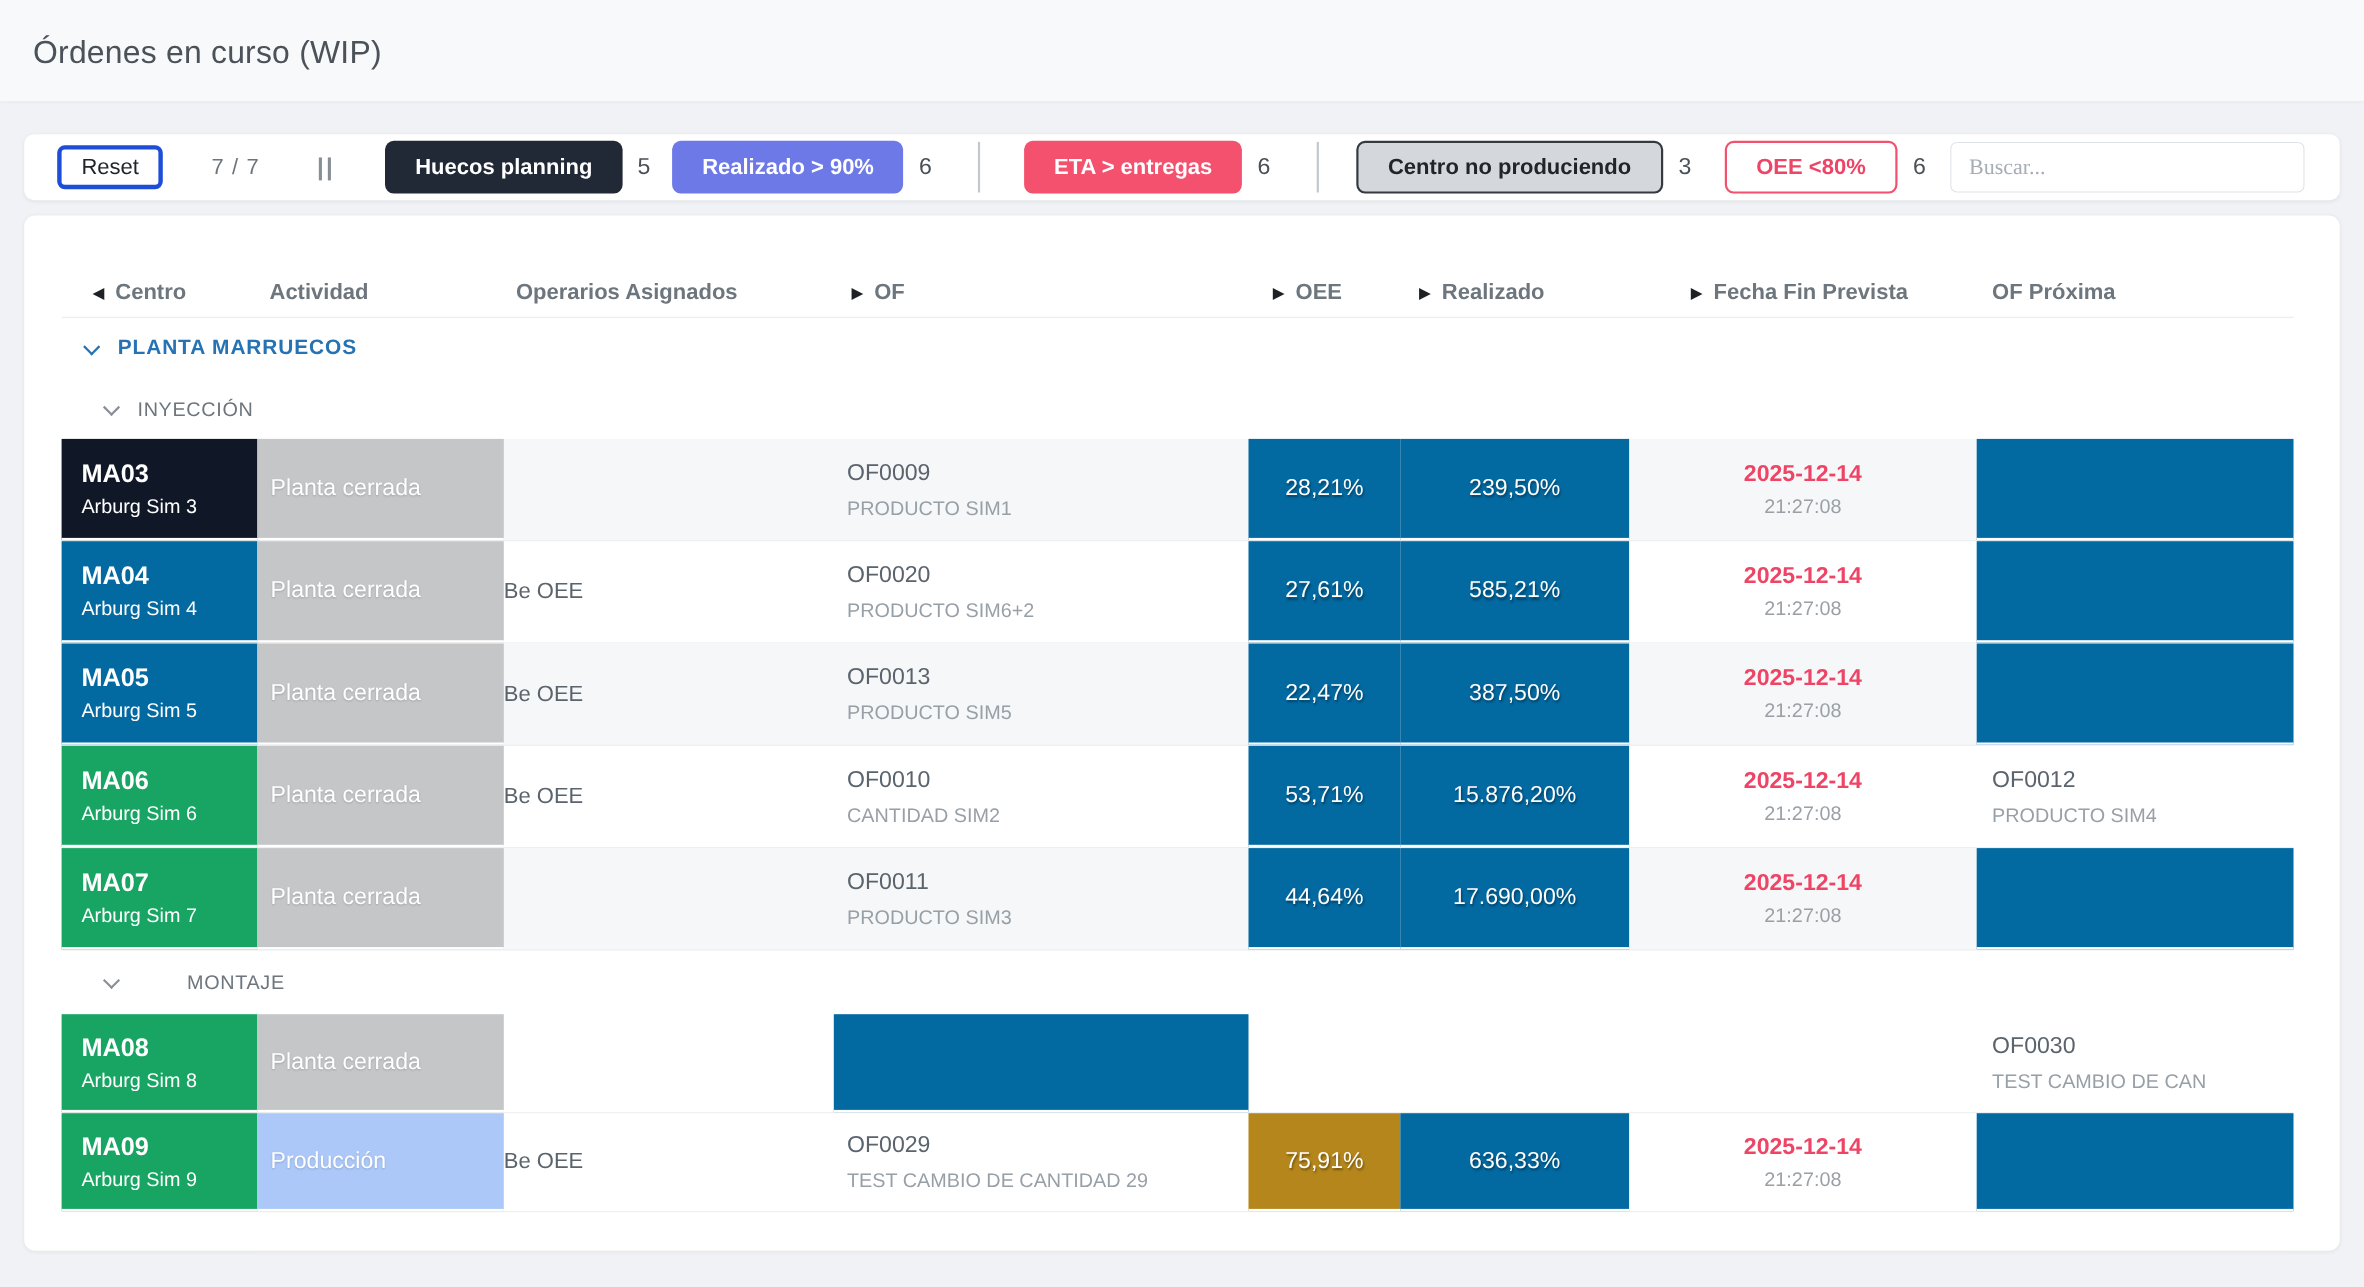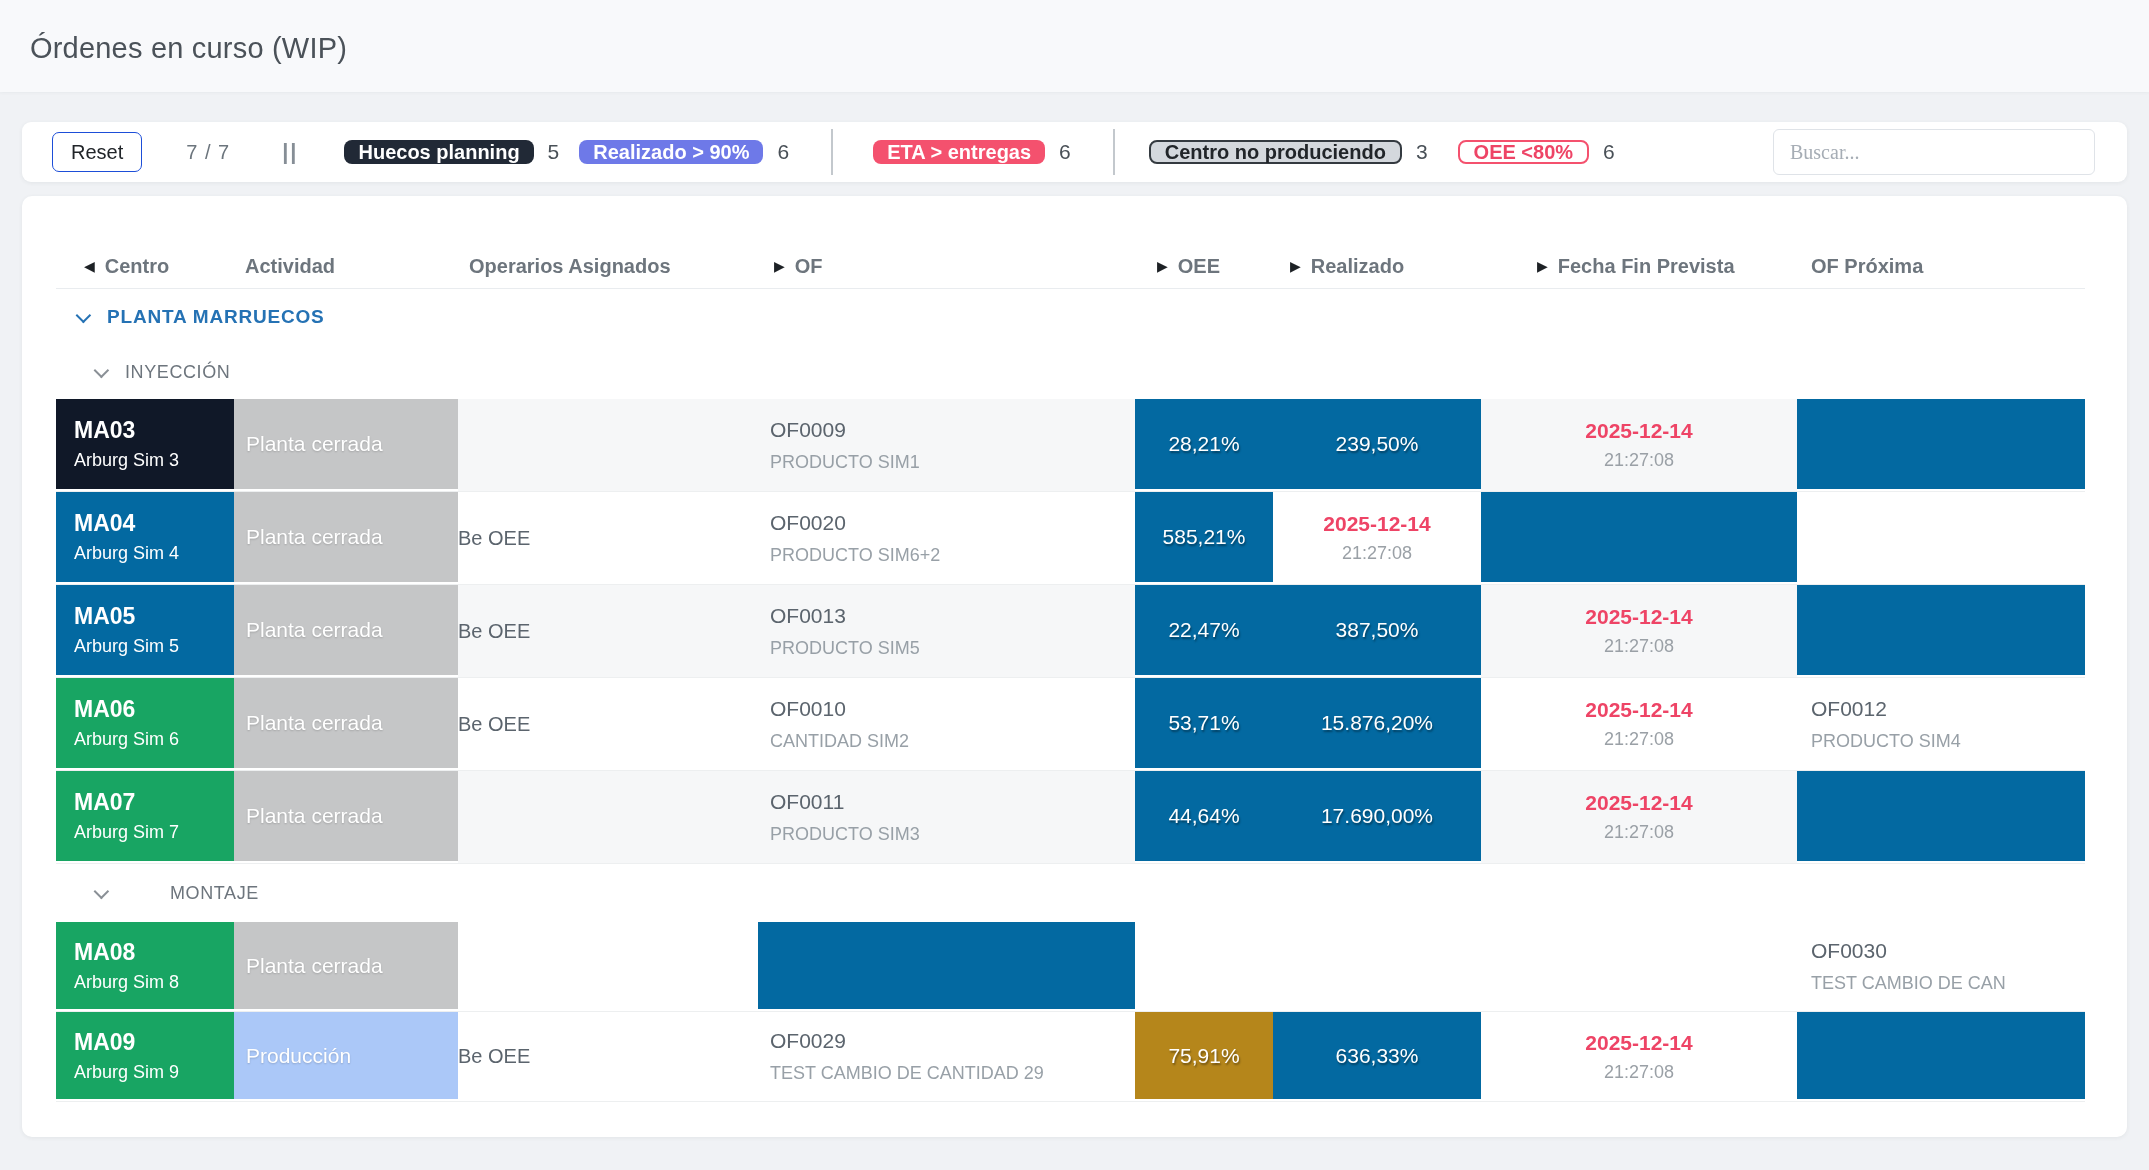--- a/index.html
+++ b/index.html
@@ -17,29 +17,29 @@
     font-size:29px; font-weight:normal; color:#4b5259; letter-spacing:.2px;
   }
   
   .filter-card {
     position:absolute; left:22px; top:122px; width:2105px; height:60px;
     background:#ffffff; border-radius:9px; box-shadow:0 1px 4px rgba(40,50,60,.07);
     display:flex; align-items:center;
   }
   .reset-btn {
     margin-left:30px; height:40px; padding:0 18px;
-    background:#fff; border:1px solid #1d4ed8; border-radius:7px;
+    background:#fff; border:4px solid #1d4ed8; border-radius:7px;
     font-size:20px; font-weight:500; color:#212529;
     display:flex; align-items:center; cursor:pointer;
     font-family:inherit;
   }
   .counter { margin-left:44px; font-size:20px; color:#6c757d; letter-spacing:1px; }
   .pause { margin-left:52px; font-size:22px; font-weight:bold; color:#868e96; letter-spacing:2px; cursor:pointer; }
   .badge {
-    height:24px; padding:0 14px; border-radius:8px;
+    height:48px; padding:0 27px; border-radius:8px;
     display:flex; align-items:center; font-size:20px; font-weight:bold;
     cursor:pointer; white-space:nowrap;
   }
   .badge-dark   { margin-left:46px; background:#212936; color:#fff; }
   .badge-indigo { margin-left:20px; background:#6e79e8; color:#fff; }
   .badge-pink   { margin-left:40px; background:#f4516e; color:#fff; }
   .badge-gray   { margin-left:34px; background:#d4d8dd; color:#212529; border:2px solid #343a40; }
   .badge-oee    { margin-left:30px; background:#fff; color:#ee4466; border:2px solid #f4516e; }
   .badge-count  { margin-left:14px; font-size:21px; color:#495057; }
   .vdivider { width:2px; height:46px; background:#c3c8cd; margin-left:42px; }
@@ -203,20 +203,21 @@
     <div class="cell c-centro bg-red fill">
       <span class="code">MA04</span>
       <span class="name">Arburg Sim 4</span>
     </div>
     <div class="cell c-activ bg-gray fill">Planta cerrada</div>
     <div class="cell c-oper">Be OEE</div>
     <div class="cell c-of">
       <span class="of-code">OF0020</span>
       <span class="of-prod">PRODUCTO SIM6+2</span>
     </div>
+    <div class="cell c-pct bg-red fill">27,61%</div>
     <div class="cell c-pct bg-red fill">585,21%</div>
     <div class="cell c-fecha">
       <span class="f-date">2025-12-14</span>
       <span class="f-time">21:27:08</span>
     </div>
     <div class="cell bg-red fill"></div>
   </div>
 
   <div class="grid row row-striped">
     <div class="cell c-centro bg-red fill">

